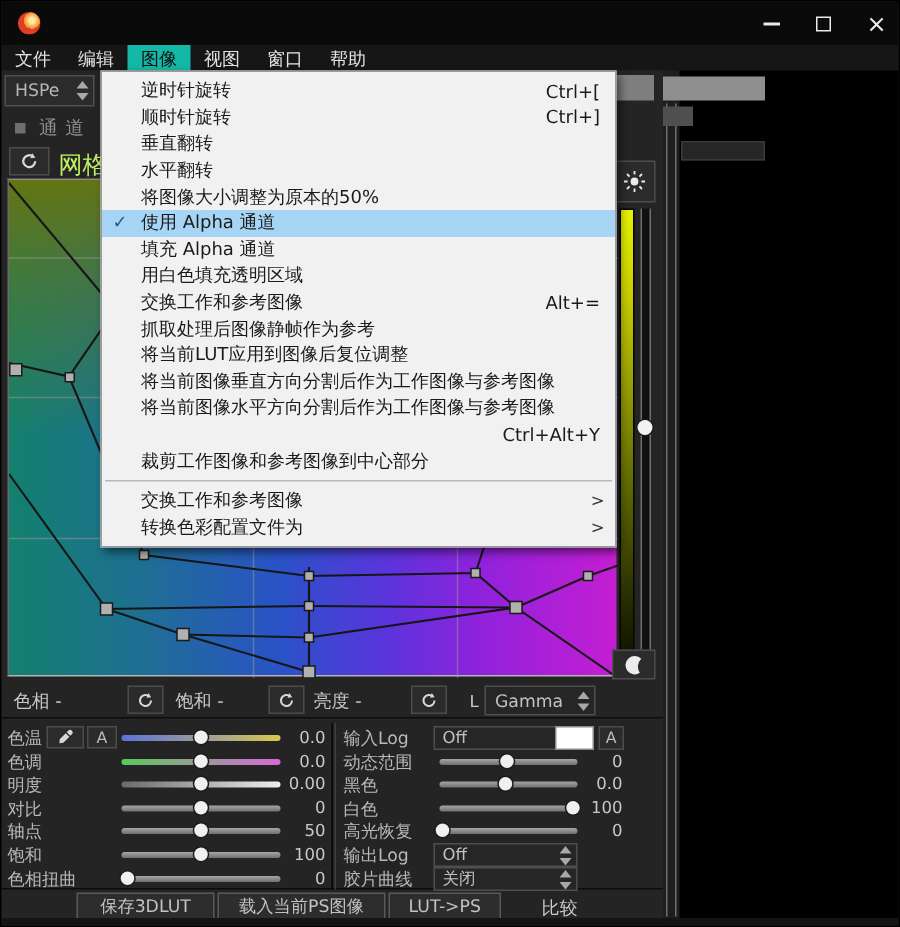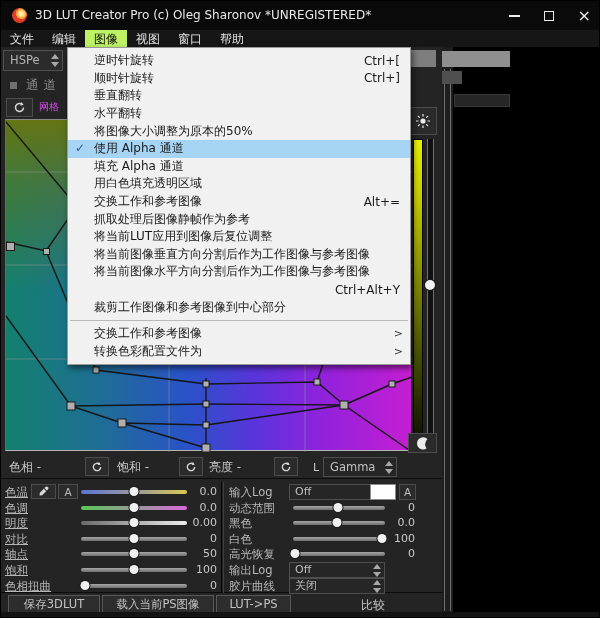--- a/index.html
+++ b/index.html
@@ -14,36 +14,36 @@
   #title-text{position:absolute;left:34px;top:7px;font-size:12px;white-space:nowrap;}
   #win-controls{position:absolute;right:10px;top:0;height:29px;display:flex;align-items:center;gap:24px;}
   #btn-min i{display:block;width:11px;height:2px;background:#ececec;}
   #btn-max i{display:block;width:10px;height:10px;border:1.4px solid #ececec;}
   #btn-close{color:#ececec;font-size:16px;line-height:29px;}
   .wbtn{cursor:default;}
 
   
   #menubar{position:absolute;left:0;top:29px;width:600px;height:17px;background:#161616;display:flex;align-items:center;}
   .mb-item{padding:1px 9px;font-size:12px;color:#e2e2e2;height:17px;line-height:16px;}
-  .mb-item.active{background:#bef264;color:#111;}
+  .mb-item.active{background:#14b8a6;color:#111;}
 
   
   #panel{position:absolute;left:0;top:46px;width:441px;bottom:0;background:#242424;}
   #hspe-box{position:absolute;left:2px;top:3px;width:60px;height:21px;background:#2b2b2b;border:1px solid #505050;color:#b5b5b5;font-size:11.5px;line-height:19px;padding-left:6px;}
   .spinner{position:absolute;right:3px;top:3px;width:8px;height:13px;}
   .spinner b,.spinner u{display:block;width:0;height:0;border-left:4px solid transparent;border-right:4px solid transparent;}
   .spinner b{border-bottom:5px solid #a8a8a8;margin-bottom:3px;}
   .spinner u{border-top:5px solid #a8a8a8;}
   #channel-tab{position:absolute;left:0;top:27px;width:441px;height:22px;}
   #channel-square{position:absolute;left:9px;top:8px;width:7px;height:7px;background:#6f6f6f;}
   #channel-label{position:absolute;left:25px;top:3px;color:#8f8f8f;font-size:12.5px;letter-spacing:5px;}
   #grid-toolbar{position:absolute;left:0;top:50px;width:441px;height:22px;}
   .icon-btn{background:#2b2b2b;border:1px solid #4c4c4c;display:flex;align-items:center;justify-content:center;}
   #refresh-btn{position:absolute;left:5px;top:1px;width:27px;height:19px;}
-  #grid-label{position:absolute;left:38px;top:3px;color:#d946ef;font-size:10px;text-align:right;}
+  #grid-label{position:absolute;left:38px;top:3px;color:#bef264;font-size:16px;text-align:right;}
   #toolbar-fragment{position:absolute;left:409px;top:3px;width:26px;height:17px;background:#7e7e7e;}
 
   
   #color-grid{position:absolute;left:4px;top:72px;width:406px;height:332px;
     border-top:1px solid #8a8a8a;border-bottom:1px solid #b5b5b5;border-left:1px solid #6a6a6a;
     background:
       linear-gradient(to bottom, rgba(104,116,14,0.95) 0%, rgba(104,116,14,0.55) 18%, rgba(104,116,14,0) 52%),
       linear-gradient(to right, #13806e 0%, #1e6f93 22%, #2a52c8 45%, #5a34dc 62%, #9122dc 78%, #c51ed2 100%);}
   #mesh{position:absolute;left:0;top:0;}
 
@@ -63,40 +63,40 @@
   #hg-0{left:8px;width:100px;} #hg-1{left:116px;width:86px;} #hg-2{left:208px;width:89px;}
   #l-label{position:absolute;left:312px;top:6px;color:#c8c8c8;font-size:11px;}
   #gamma-box{position:absolute;left:322px;top:2px;width:74px;height:20px;background:#262626;border:1px solid #4e4e4e;color:#c2c2c2;font-size:11.5px;line-height:18px;padding-left:6px;}
 
   
   #adjust{position:absolute;left:0;top:435px;width:441px;height:111px;border-bottom:1px solid #0c0c0c;}
   #col-divider-a{position:absolute;left:220px;top:0;width:1px;height:111px;background:#050505;}
   #col-divider-b{position:absolute;left:222px;top:0;width:1px;height:111px;background:#3e3e3e;}
   .lrow,.rrow{position:absolute;height:16px;width:441px;}
   .adj-label{position:absolute;color:#b8b8b8;font-size:11.5px;top:1px;white-space:nowrap;}
-  .lrow .adj-label{left:4px;text-decoration:underline;} .rrow .adj-label{left:228px;}
+  .lrow .adj-label{left:4px;} .rrow .adj-label{left:228px;}
   .sld{position:absolute;top:0;height:16px;}
   .lrow .sld{left:80px;width:106px;} .rrow .sld{left:292px;width:92px;}
   .track{position:absolute;left:0;right:0;top:6px;height:4px;border-radius:2px;background:linear-gradient(#a6a6a6,#6f6f6f);}
   .track.temp{background:linear-gradient(to right,#5c74d6,#9a9a9a 50%,#d8c84e);}
   .track.tint{background:linear-gradient(to right,#58c858,#9a9a9a 50%,#d868d8);}
   .track.lum{background:linear-gradient(to right,#6a6a6a,#efefef);}
   .knob{position:absolute;top:3px;width:9px;height:9px;border-radius:50%;background:#f0f0f0;box-shadow:0 0 0 1px #1c1c1c;transform:translateX(-50%);}
   .adj-val{position:absolute;top:1px;color:#c8c8c8;font-size:11px;text-align:right;}
   .lrow .adj-val{left:186px;width:30px;} .rrow .adj-val{left:384px;width:30px;}
   .tool-btn{position:absolute;top:0;height:15px;}
   .tool-dropper{left:30px;width:25px;} .tool-a{left:57px;width:20px;color:#bdbdbd;font-size:10.5px;}
   .dd{position:absolute;left:288px;top:0;width:96px;height:16px;background:#262626;border:1px solid #4e4e4e;color:#c0c0c0;font-size:11px;line-height:14px;padding-left:5px;}
   .dd .spinner{top:1px;}
   .swatch{position:absolute;left:369px;top:0;width:26px;height:16px;background:#ffffff;border:1px solid #8a8a8a;}
   .a-small{position:absolute;left:398px;top:0;width:17px;height:16px;color:#bdbdbd;font-size:10.5px;}
 
   
   #footer{position:absolute;left:0;top:546px;width:441px;height:26px;}
-  .f-btn{position:absolute;top:2px;height:19px;background:#2d2d2d;border:1px solid #585858;color:#c2c2c2;font-size:11.5px;line-height:17px;text-align:center;}
+  .f-btn{position:absolute;top:2px;height:19px;background:#2d2d2d;border:1px solid #585858;color:#c2c2c2;font-size:11.5px;line-height:17px;text-align:center;margin-left:43px;}
   #fb-0{left:7px;width:92px;} #fb-1{left:101px;width:112px;} #fb-2{left:215px;width:75px;}
   #compare{position:absolute;left:348px;top:4px;width:48px;color:#c8c8c8;font-size:12px;text-align:center;}
 
   
   #canvas{position:absolute;left:452px;top:46px;width:148px;height:567px;background:#000;}
   #divider-1{position:absolute;left:443px;top:68px;bottom:6px;width:1px;background:#6f6f6f;}
   #divider-2{position:absolute;left:449px;top:68px;bottom:6px;width:1px;background:#6f6f6f;}
   .canvas-frag{position:absolute;}
   #frag-1{left:441px;top:50px;width:68px;height:16px;background:#8f8f8f;}
   #frag-2{left:441px;top:70px;width:20px;height:13px;background:#4f4f4f;}
@@ -112,21 +112,20 @@
   .mi .sub{position:absolute;right:7px;font-size:11px;color:#333;}
   .msep{height:1px;background:#b9b9b9;margin:4px 2px;}
 </style>
 </head>
 <body>
 
 <div id="window">
 
   <div id="titlebar">
     <div id="app-icon"></div>
-    <div id="title-text">3D LUT Creator Pro (c) Oleg Sharonov *UNREGISTERED*</div>
     <div id="win-controls">
       <span class="wbtn" id="btn-min">
           <i></i>
         </span>
       <span class="wbtn" id="btn-max">
           <i></i>
         </span>
       <span class="wbtn" id="btn-close">×</span>
     </div>
   </div>

